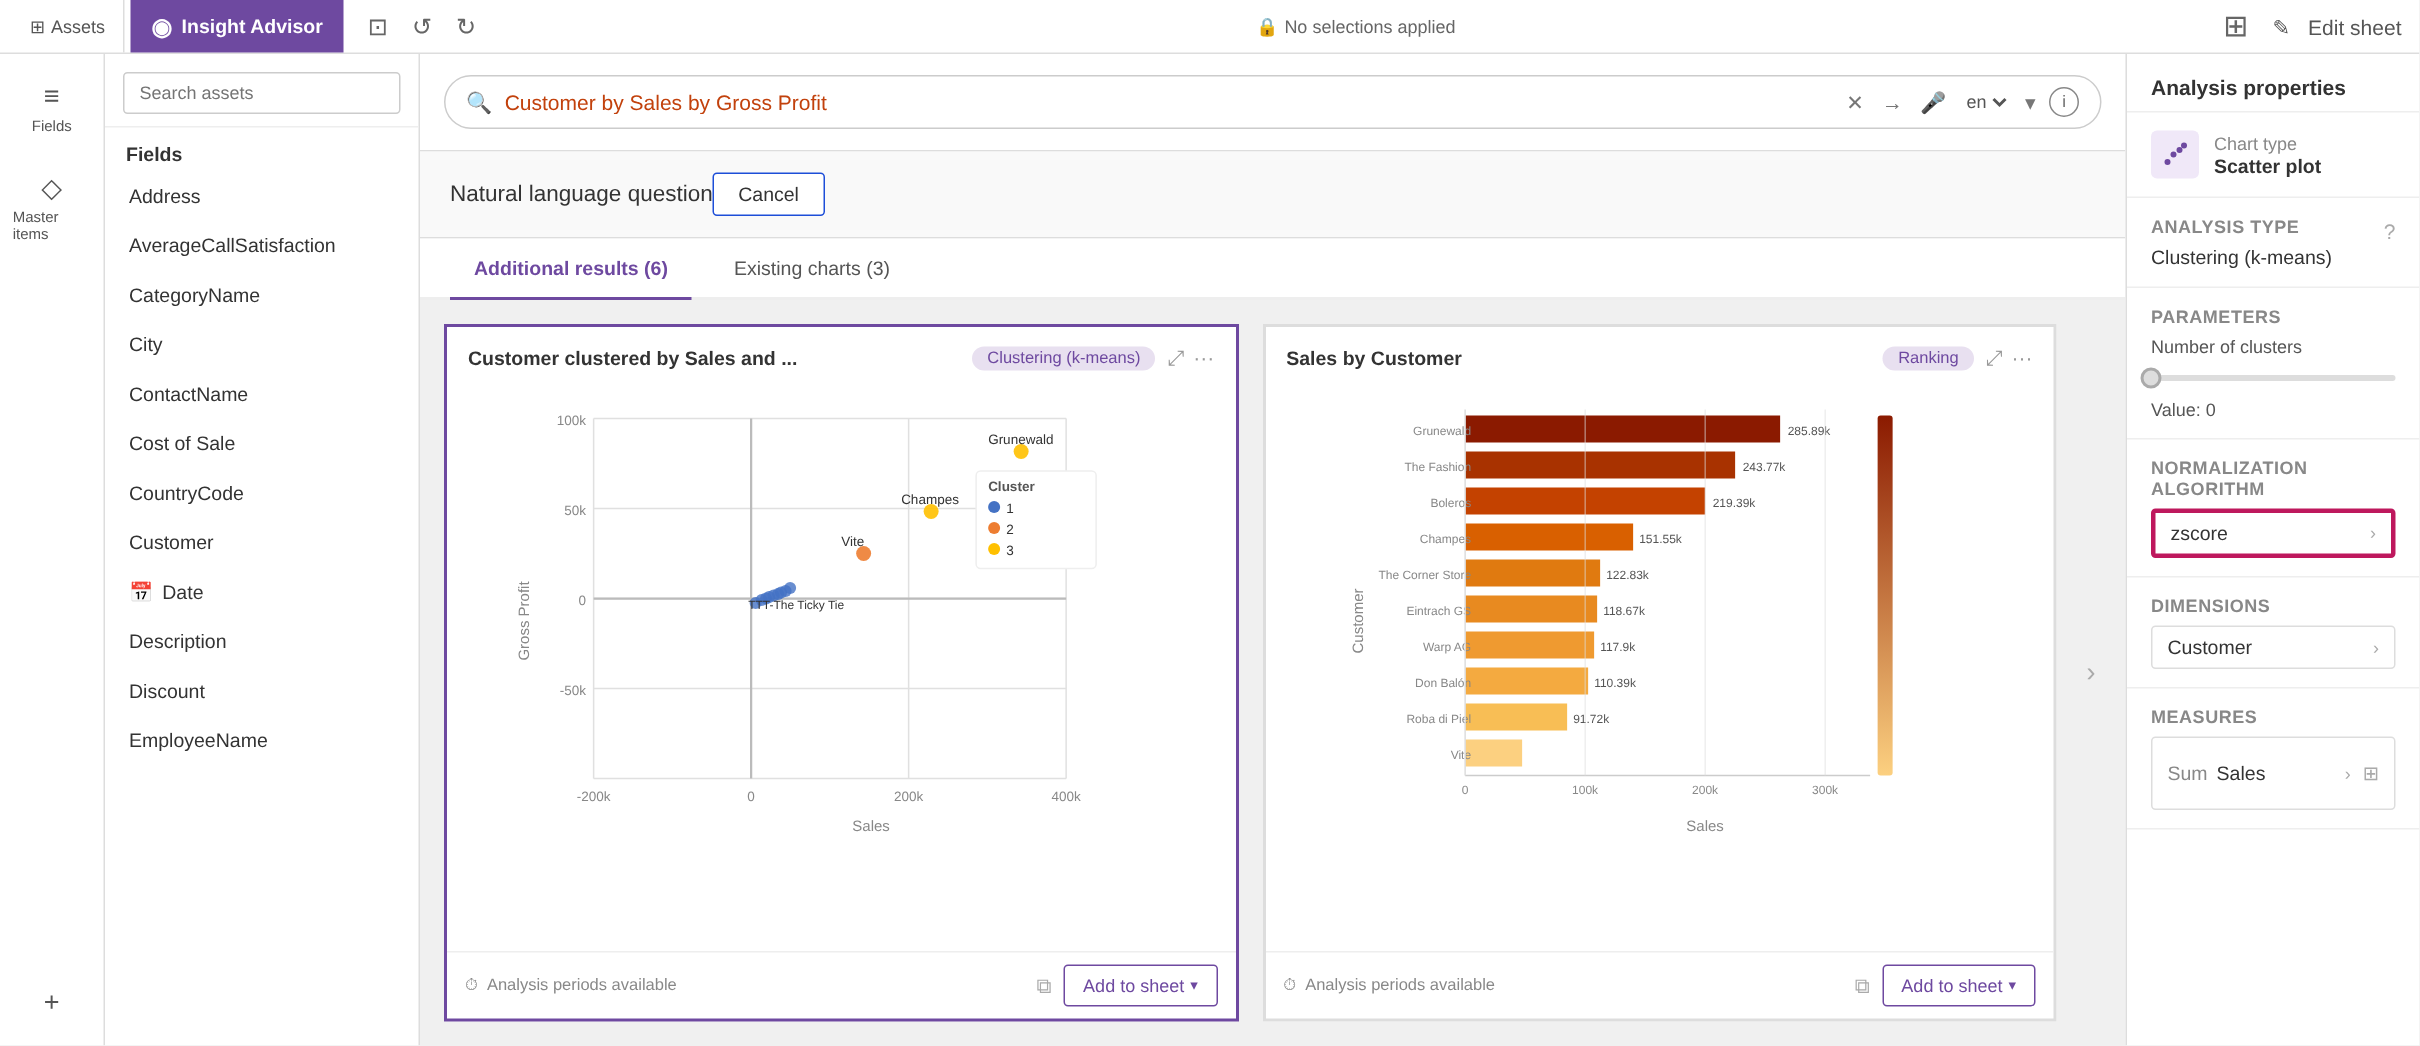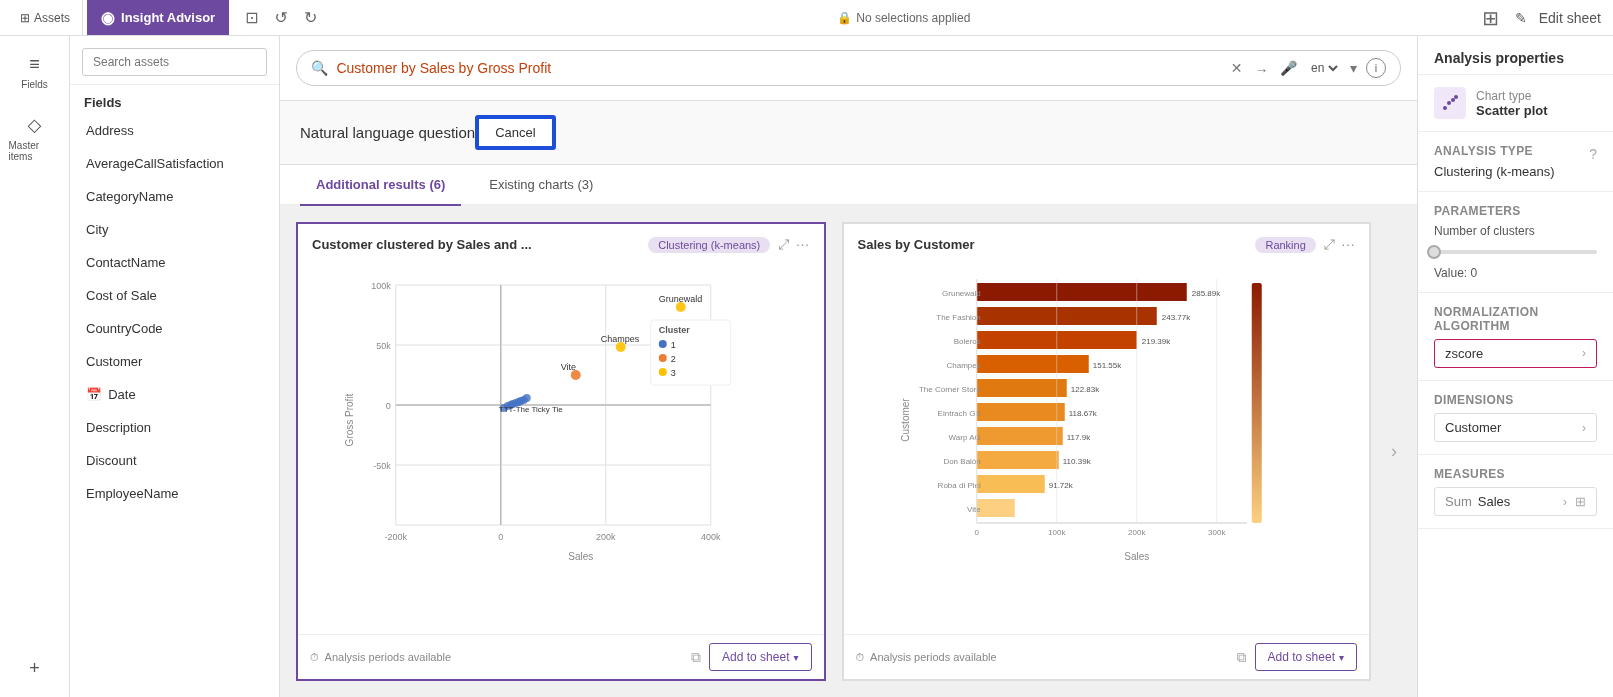--- a/index.html
+++ b/index.html
@@ -45,21 +45,21 @@
     .search-input-wrap input { border: none; outline: none; flex: 1; font-size: 14px; color: #c2410c; }
     .search-icon { color: #888; font-size: 14px; }
     .search-actions { display: flex; align-items: center; gap: 6px; color: #777; }
     .search-actions span { cursor: pointer; font-size: 14px; padding: 3px; }
     .lang-sel { font-size: 12px; color: #555; border: none; background: transparent; cursor: pointer; }
     .info-icon { width: 20px; height: 20px; border-radius: 50%; border: 1px solid #888; display: flex; align-items: center; justify-content: center; font-size: 11px; color: #666; cursor: pointer; }
 
     
     .nlq-bar { background: #f9f9f9; border-bottom: 1px solid #ddd; padding: 14px 20px; display: flex; align-items: center; }
     .nlq-title { font-size: 15px; font-weight: 400; color: #333; }
-    .cancel-btn { padding: 6px 16px; border: 4px solid #1d4ed8; border-radius: 3px; background: #fff; cursor: pointer; font-size: 13px; color: #333; }
+    .cancel-btn { padding: 6px 16px; border: 1px solid #1d4ed8; border-radius: 3px; background: #fff; cursor: pointer; font-size: 13px; color: #333; }
 
     
     .tabs-bar { padding: 0 20px; background: #fff; border-bottom: 2px solid #eee; display: flex; gap: 12px; }
     .tab { padding: 12px 16px; cursor: pointer; font-size: 13px; color: #555; border-bottom: 2px solid transparent; margin-bottom: -2px; }
     .tab.active { color: #6e49a0; border-bottom: 2px solid #6e49a0; font-weight: 600; }
 
     
     .charts-area { flex: 1; overflow-y: auto; display: flex; gap: 16px; padding: 16px; background: #f0f0f0; }
 
     
@@ -90,29 +90,29 @@
     .analysis-type-row { display: flex; align-items: center; justify-content: space-between; }
     .analysis-type-val { font-size: 13px; color: #333; }
 
     .params-section {}
     .params-label { font-size: 12px; color: #555; margin-bottom: 4px; }
     .slider-wrap { position: relative; height: 20px; display: flex; align-items: center; margin-bottom: 4px; }
     .slider-track { width: 100%; height: 4px; background: #ddd; border-radius: 2px; }
     .slider-thumb { position: absolute; left: 0; width: 14px; height: 14px; border-radius: 50%; background: #ddd; border: 2px solid #aaa; cursor: pointer; transform: translateX(-50%); }
     .value-label { font-size: 12px; color: #555; }
 
-    .norm-algo-row { display: flex; align-items: flex-start; justify-content: space-between; border: 1px solid #be185d; border-radius: 3px; padding: 6px 10px; cursor: pointer; }
+    .norm-algo-row { display: flex; align-items: flex-start; justify-content: space-between; border: 3px solid #be185d; border-radius: 3px; padding: 6px 10px; cursor: pointer; }
     .norm-algo-val { font-size: 13px; color: #333; }
     .norm-algo-arrow { color: #aaa; font-size: 12px; }
 
     .dimensions-row { display: flex; align-items: center; justify-content: space-between; border: 1px solid #ddd; border-radius: 3px; padding: 6px 10px; cursor: pointer; }
     .dimensions-val { font-size: 13px; color: #333; }
     .dimensions-arrow { color: #aaa; font-size: 12px; }
 
-    .measures-row { display: flex; align-items: center; gap: 6px; border: 1px solid #ddd; border-radius: 3px; padding: 6px 10px; cursor: pointer; }
+    .measures-row { display: flex; align-items: center; gap: 6px; border: 1px solid #ddd; border-radius: 3px; padding: 16px 10px; cursor: pointer; }
     .measures-label { font-size: 13px; color: #888; }
     .measures-val { font-size: 13px; color: #333; font-weight: 500; }
     .measures-arrow { margin-left: auto; color: #aaa; font-size: 12px; }
     .measures-grid-icon { margin-left: 2px; color: #aaa; font-size: 13px; }
 
     
     ::-webkit-scrollbar { width: 6px; height: 6px; }
     ::-webkit-scrollbar-track { background: #f0f0f0; }
     ::-webkit-scrollbar-thumb { background: #ccc; border-radius: 3px; }
   </style>

